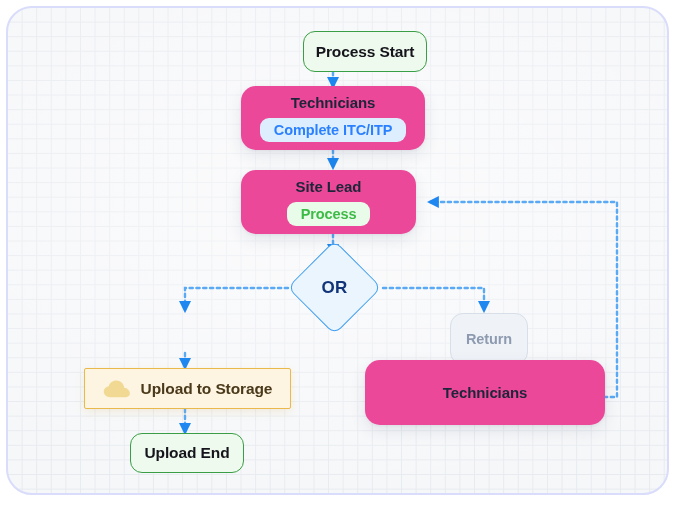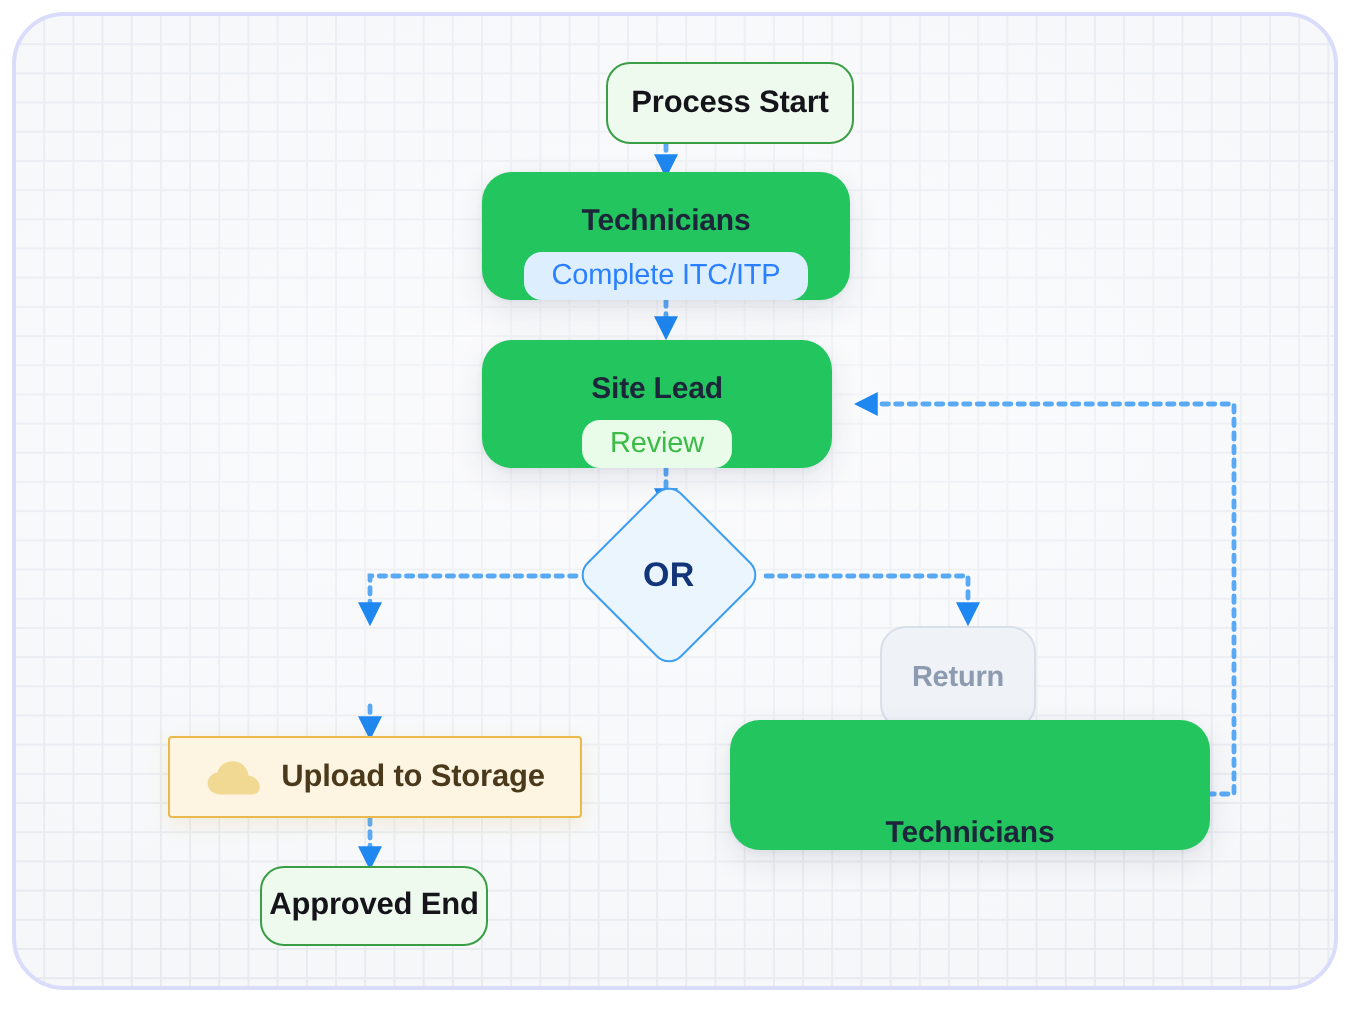--- a/index.html
+++ b/index.html
@@ -73,35 +73,34 @@
     border: 1.6px solid #3a9e46;
     border-radius: 12px;
     color: #14141a;
     font-size: 15.5px;
     font-weight: 600;
     letter-spacing: -0.1px;
   }
 
   
   .card {
-    background: #22c55e;
+    background: #ec4899;
     border-radius: 15px;
     box-shadow: 0 6px 16px rgba(31, 48, 85, 0.10), 0 1px 3px rgba(31,48,85,0.06);
     gap: 7px;
-    justify-content: flex-end;
   }
   .card-title {
     font-size: 15px;
     font-weight: 600;
     color: #1c2539;
     letter-spacing: -0.1px;
   }
   .card-badge {
     font-size: 14.5px;
-    font-weight: 400;
+    font-weight: 700;
     border-radius: 9px;
     padding: 4px 14px;
     letter-spacing: -0.1px;
     white-space: nowrap;
   }
   .badge-blue  { background: #ddeeff; color: #2b80ff; }
   .badge-green { background: #e9fbe9; color: #3cbb46; }
 
   
   .pill {
@@ -188,44 +187,44 @@
     <span>Process Start</span>
   </div>
 
   <div class="node card" style="left:241px; top:86px; width:184px; height:64px;">
     <span class="card-title">Technicians</span>
     <span class="card-badge badge-blue">Complete ITC/ITP</span>
   </div>
 
   <div class="node card" style="left:241px; top:170px; width:175px; height:64px;">
     <span class="card-title">Site Lead</span>
-    <span class="card-badge badge-green">Review</span>
+    <span class="card-badge badge-green">Process</span>
   </div>
 
   <div class="node gateway" style="left:301px; top:254px;">
     <span class="gateway-label">OR</span>
   </div>
 
 
-  <div class="node pill" style="left:440px; top:313px; width:78px; height:52px;">
+  <div class="node pill" style="left:450px; top:313px; width:78px; height:52px;">
     <span>Return</span>
   </div>
 
   <div class="node action" style="left:84px; top:368px; width:207px; height:41px;">
     <span class="cloud-icon" style="display:flex;align-items:center;">
       <svg width="28" height="20" viewBox="0 0 28 20" xmlns="http://www.w3.org/2000/svg">
         <path d="M7.2 18.2 C3.4 18.2 0.8 15.7 0.8 12.6 C0.8 9.9 2.9 7.6 5.7 7.2
                  C6.6 3.9 9.7 1.6 13.3 1.6 C17.5 1.6 20.9 4.8 21.2 8.8
                  C24.4 9.1 26.9 11.6 26.9 14.6 C26.9 16.6 25.3 18.2 22.9 18.2 Z" fill="#f1d994"></path>
       </svg>
     </span>
     <span class="action-label">Upload to Storage</span>
   </div>
 
   <div class="node card" style="left:365px; top:360px; width:240px; height:65px;">
     <span class="card-title">Technicians</span>
   </div>
 
   <div class="node terminator" style="left:130px; top:433px; width:114px; height:40px;">
-    <span>Approved End</span>
+    <span>Upload End</span>
   </div>
 
 </div>
 
 </body></html>

